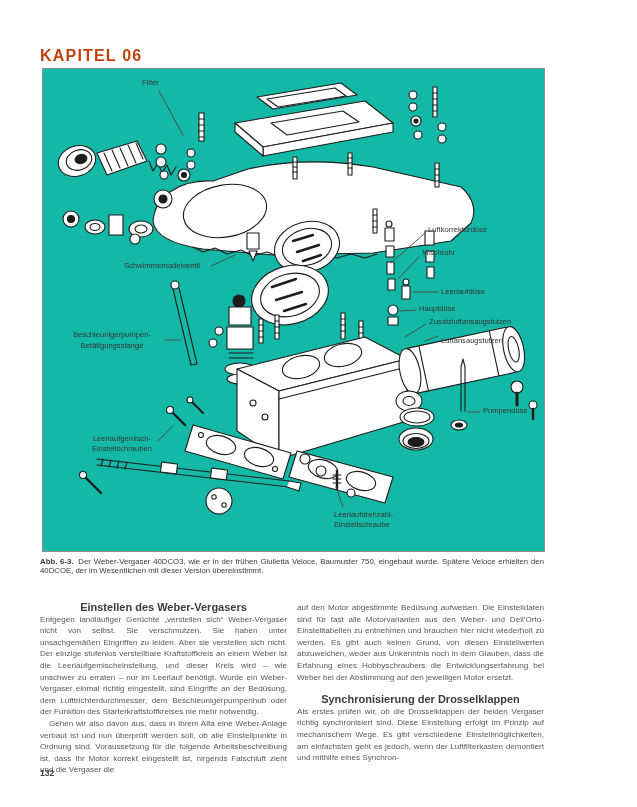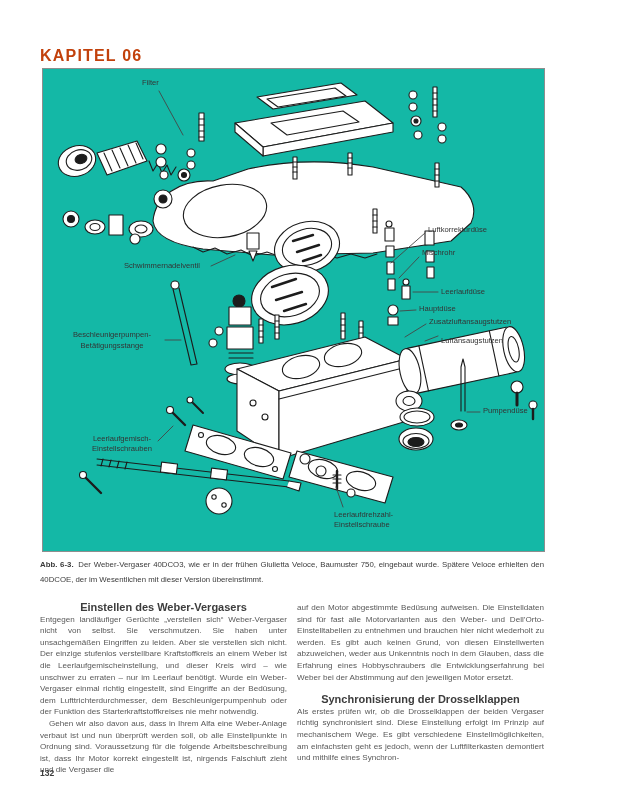--- a/index.html
+++ b/index.html
@@ -16,21 +16,21 @@
     position:absolute; left:42px; top:68px; width:503px; height:484px;
     border:1px solid #8e8e8e; background:#14b8a6;
   }
   .diagram-svg { position:absolute; left:0; top:0; }
   .part-label {
     position:absolute; font-size:7.6px; line-height:10px; color:#343434;
     white-space:nowrap;
   }
   .caption {
     position:absolute; left:40px; top:557px; width:504px;
-    font-size:7.8px; line-height:15px; color:#3a3a3a; text-align:justify;
+    font-size:7.8px; line-height:9px; color:#3a3a3a; text-align:justify;
   }
   .caption .cap-label { font-weight:bold; margin-right:2px; }
   .columns {
     position:absolute; left:40px; top:602px; width:504px;
     display:flex; gap:10px;
   }
   .col { flex:1; font-size:8.1px; line-height:11.6px; text-align:justify; color:#585858; }
   .col-heading {
     font-size:11px; font-weight:bold; color:#3c3c3c; text-align:center;
     line-height:11.6px;

